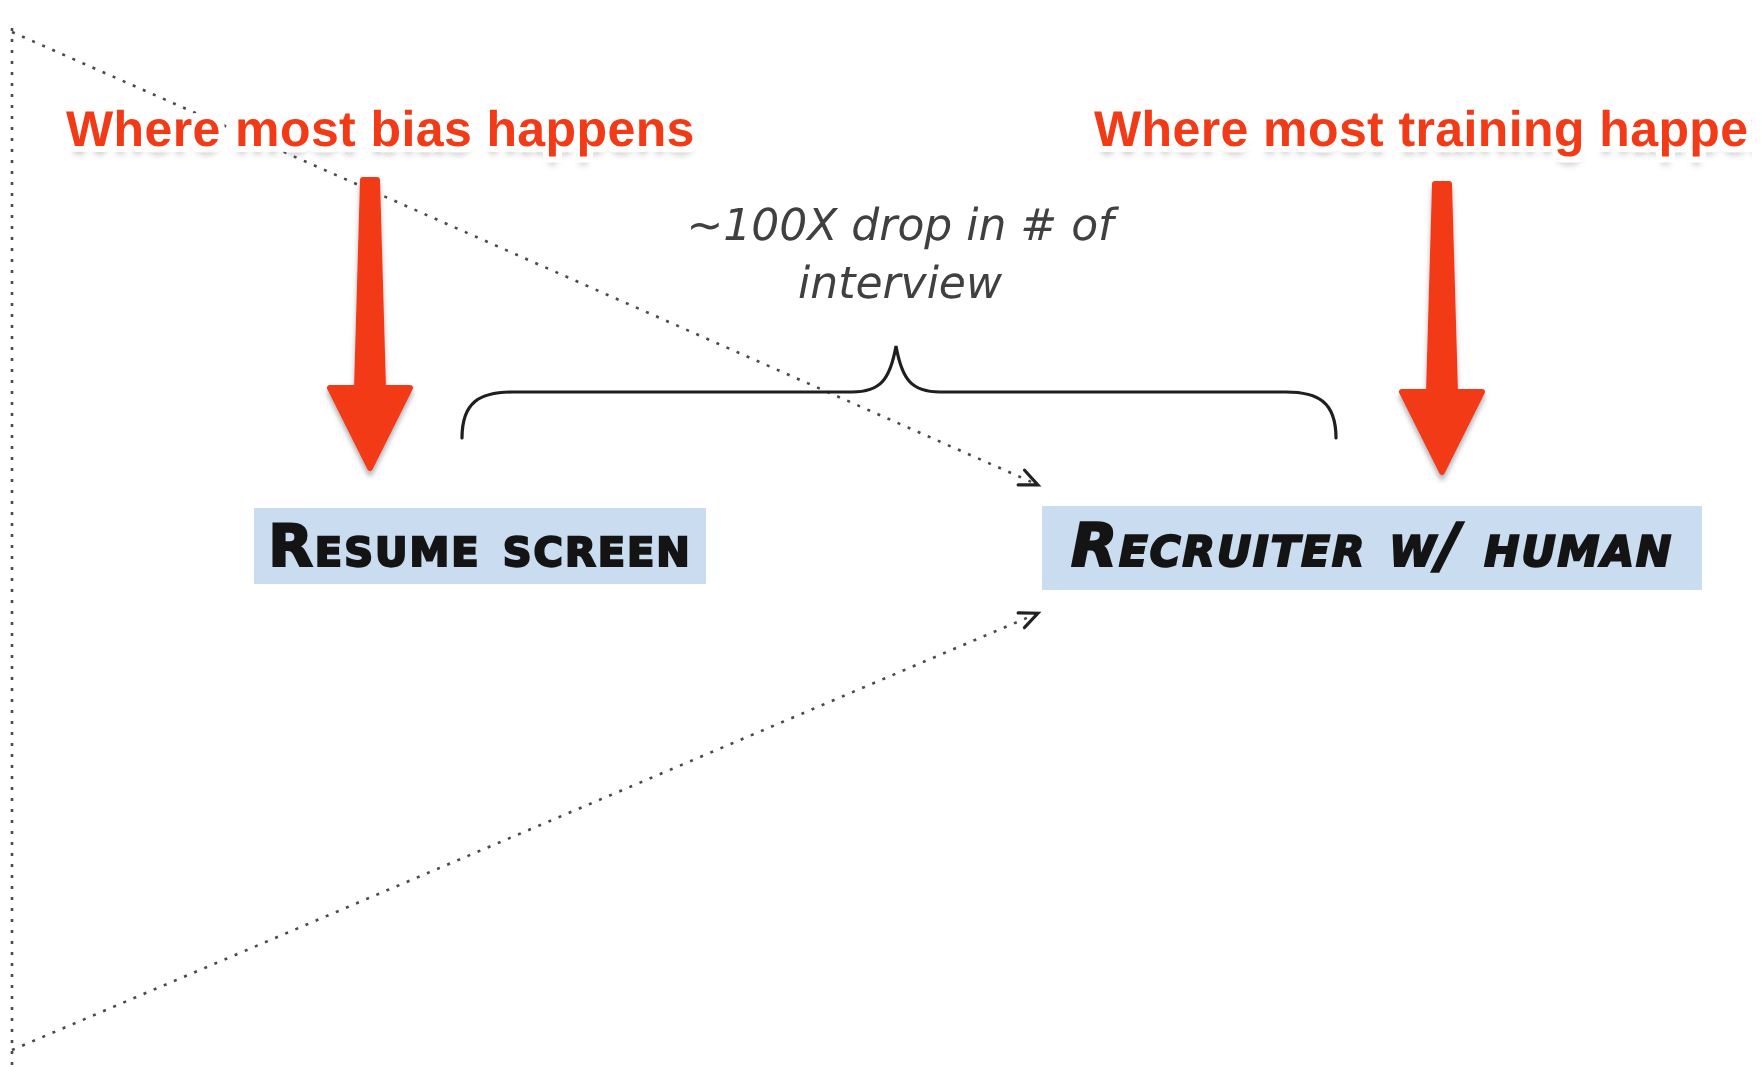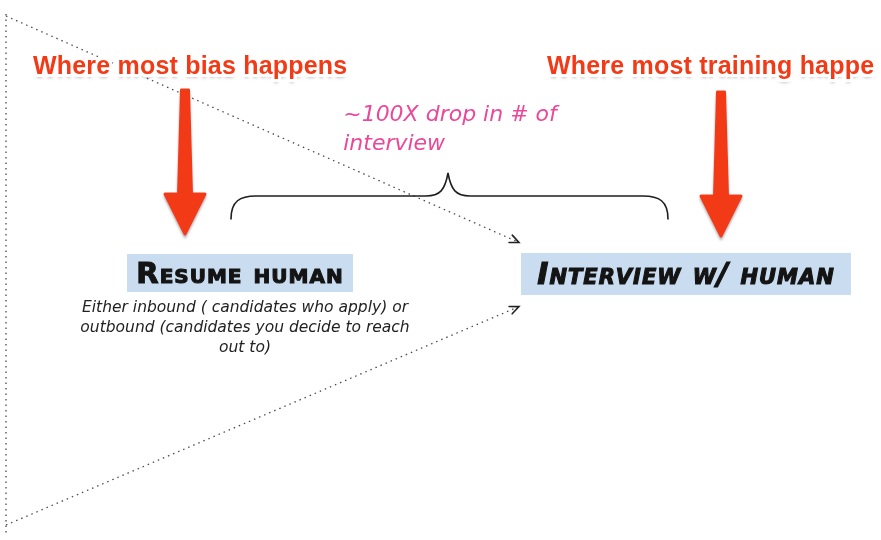--- a/index.html
+++ b/index.html
@@ -29,25 +29,26 @@
       0 4px 3px rgba(110,110,110,0.45);
   }
   .red-label.bias { left: 33px; top: 51px; }
   .red-label.training { left: 547px; top: 51px; }
 
   
   .drop-note {
     position: absolute;
     left: 450px; top: 99px;
     transform: translateX(-50%);
+    text-align: center;
     font-family: "DejaVu Sans", sans-serif;
     font-style: italic;
     font-size: 22px;
     line-height: 29px;
-    color: #ec4899;
+    color: #404040;
     white-space: nowrap;
   }
 
   
   .stage-title {
     position: absolute;
     background: var(--highlight_blue, #C9DCF0);
     color: var(--ink, #141414);
     font-family: "DejaVu Sans", sans-serif;
     font-weight: bold;
@@ -127,22 +128,17 @@
   </svg>
 
   <div class="red-label bias">Where most bias happens</div>
   <div class="red-label training">Where most training happens</div>
 
   <div class="drop-note">
     <div>~100X drop in # of</div>
     <div>interview</div>
   </div>
 
-  <div class="stage-title resume">Resume human</div>
-  <div class="stage-desc resume-desc">
-    <div>Either inbound ( candidates who apply) or</div>
-    <div>outbound (candidates you decide to reach</div>
-    <div>out to)</div>
-  </div>
+  <div class="stage-title resume">Resume screen</div>
 
-  <div class="stage-title interview">Interview w/ human</div>
+  <div class="stage-title interview">Recruiter w/ human</div>
 
 </div>
 
 </body></html>

